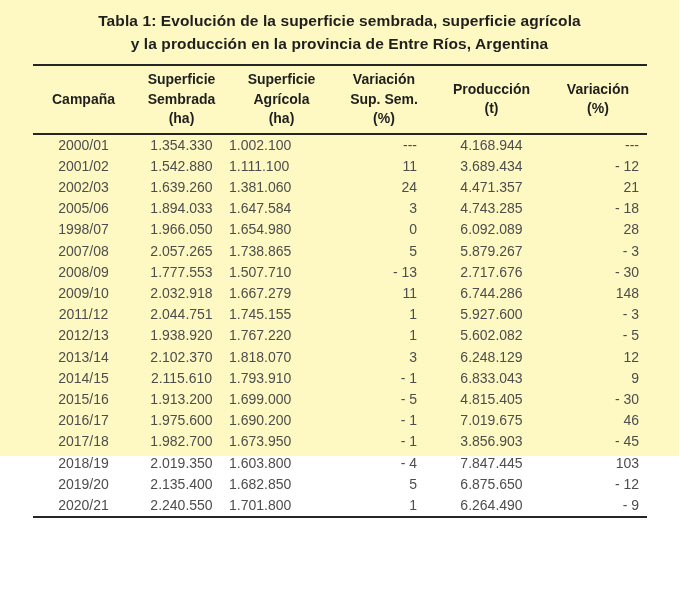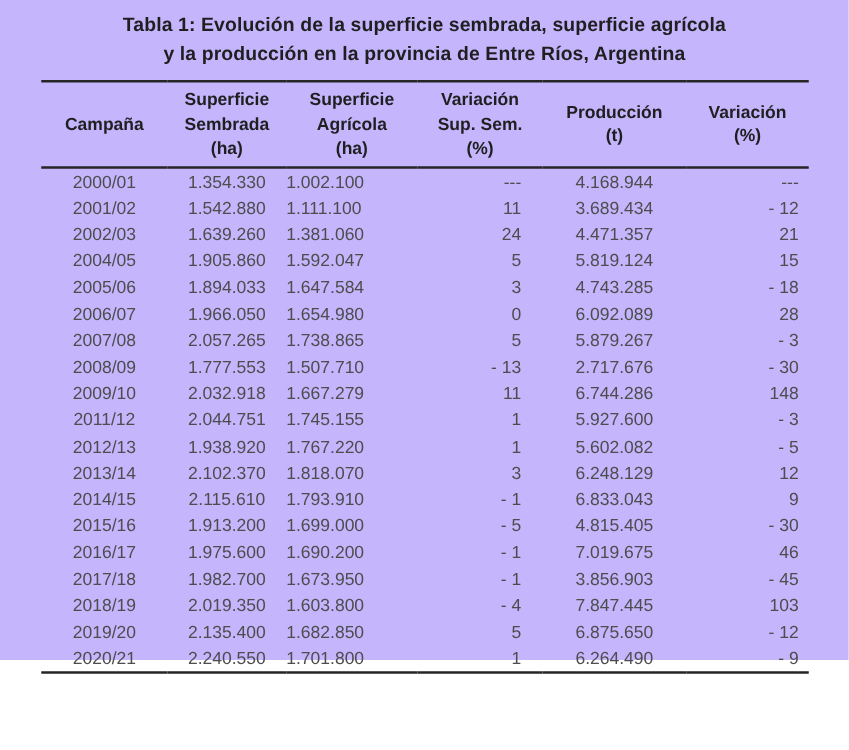--- a/index.html
+++ b/index.html
@@ -6,22 +6,22 @@
     margin: 0;
     padding: 0;
     background: #ffffff;
     width: 679px;
     height: 600px;
     font-family: "Liberation Sans", sans-serif;
     overflow: hidden;
   }
   .page {
     width: 679px;
-    height: 528px;
-    background: #c4b5fd;
+    height: 456px;
+    background: #fef9c3;
     box-sizing: border-box;
   }
   .title {
     padding-top: 9px;
     text-align: center;
     font-size: 15.5px;
     font-weight: bold;
     line-height: 23px;
     color: #1f1f1f;
     letter-spacing: 0.1px;
@@ -127,37 +127,29 @@
         </tr>
         <tr>
           <td>2002/03</td>
           <td>1.639.260</td>
           <td>1.381.060</td>
           <td>24</td>
           <td>4.471.357</td>
           <td>21</td>
         </tr>
         <tr>
-          <td>2004/05</td>
-          <td>1.905.860</td>
-          <td>1.592.047</td>
-          <td>5</td>
-          <td>5.819.124</td>
-          <td>15</td>
-        </tr>
-        <tr>
           <td>2005/06</td>
           <td>1.894.033</td>
           <td>1.647.584</td>
           <td>3</td>
           <td>4.743.285</td>
           <td>- 18</td>
         </tr>
         <tr>
-          <td>2006/07</td>
+          <td>1998/07</td>
           <td>1.966.050</td>
           <td>1.654.980</td>
           <td>0</td>
           <td>6.092.089</td>
           <td>28</td>
         </tr>
         <tr>
           <td>2007/08</td>
           <td>2.057.265</td>
           <td>1.738.865</td>

